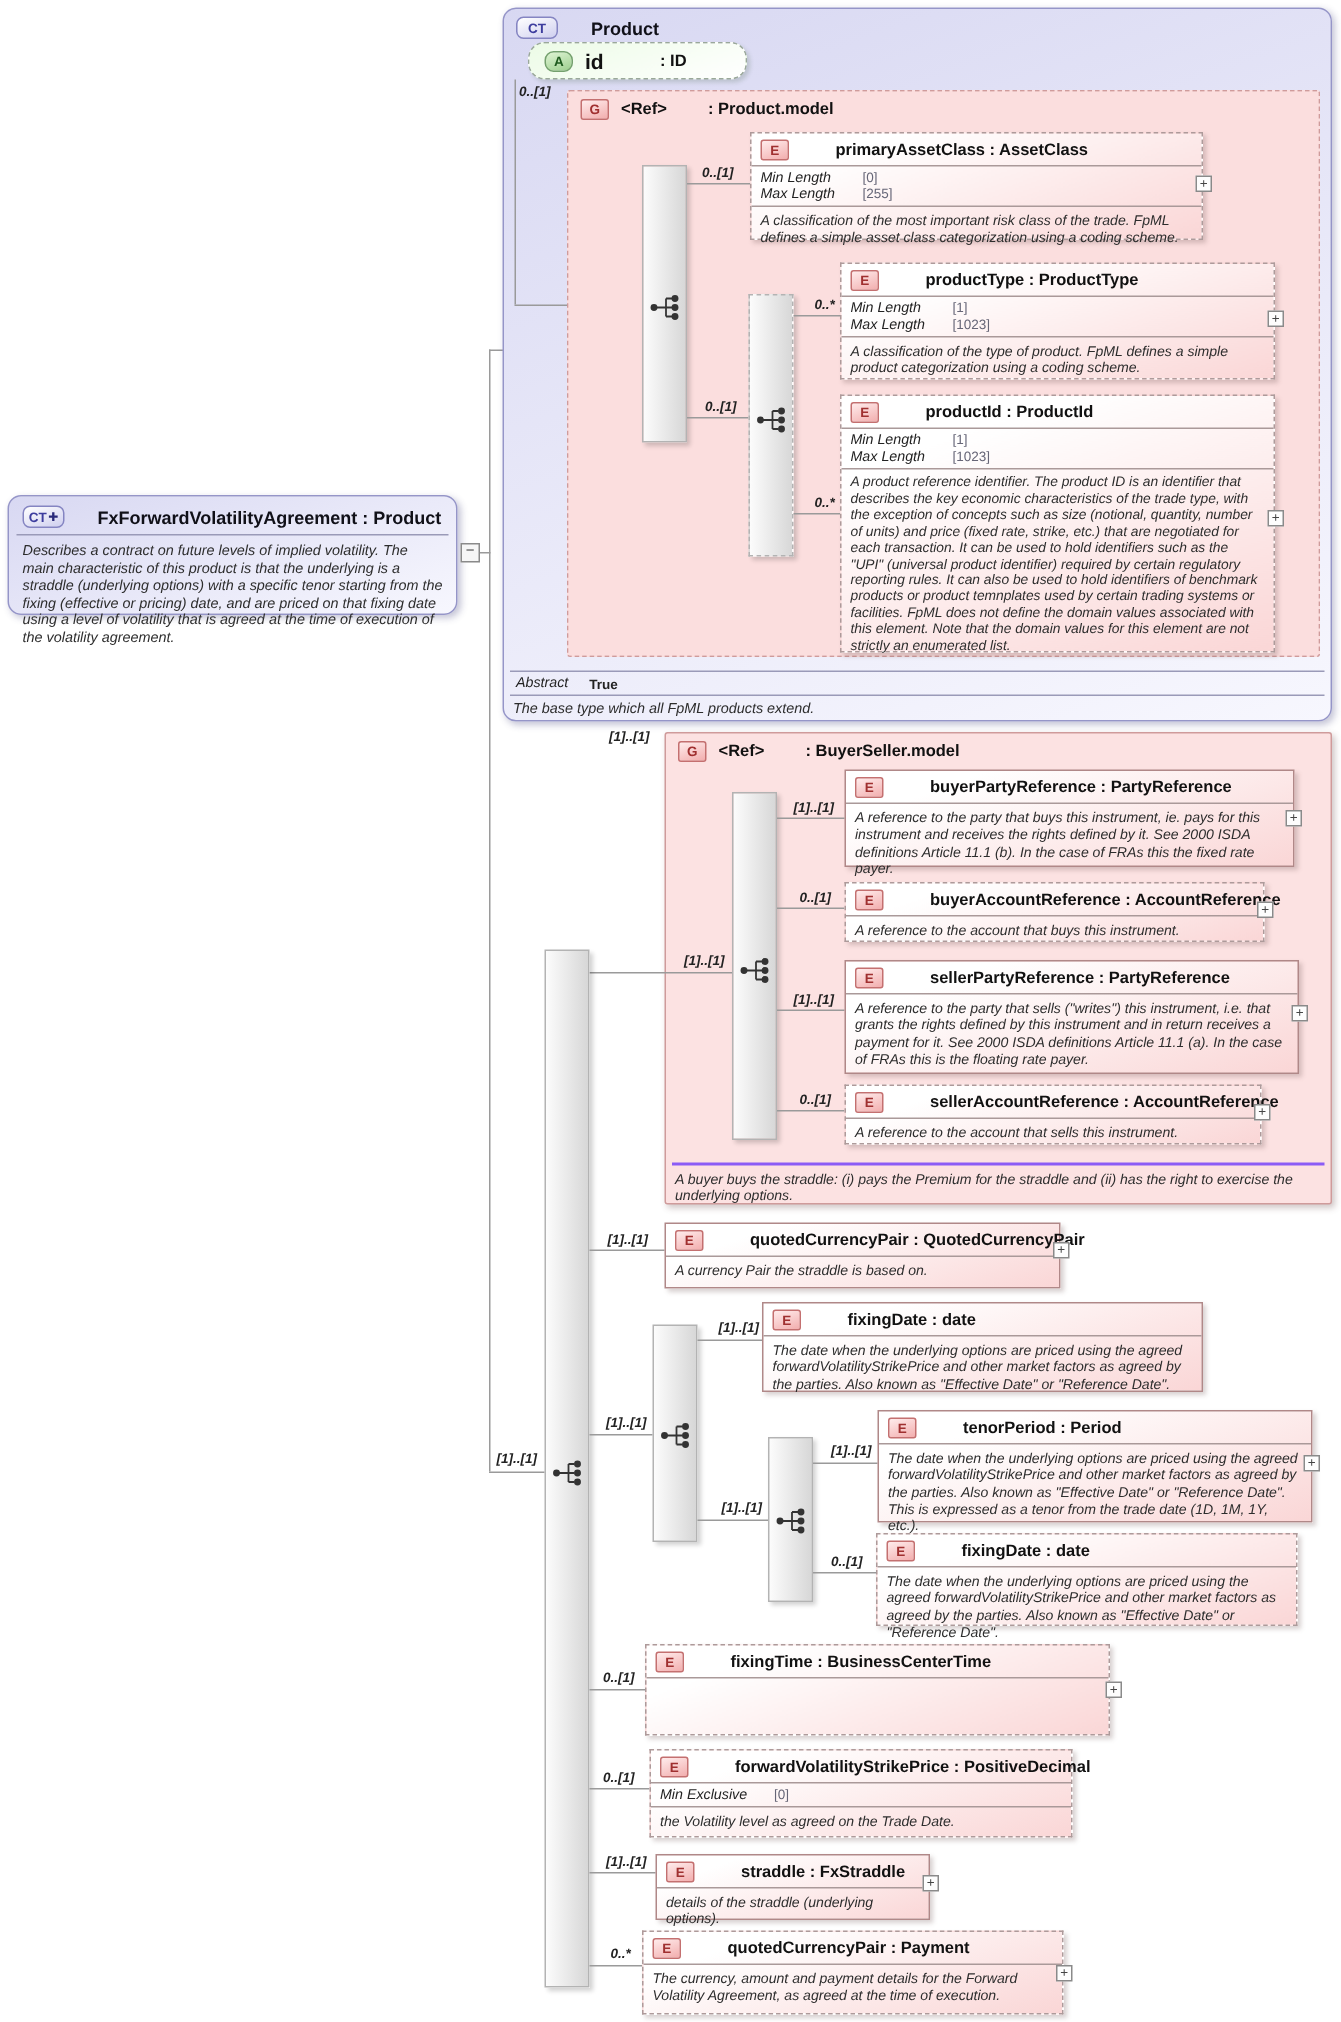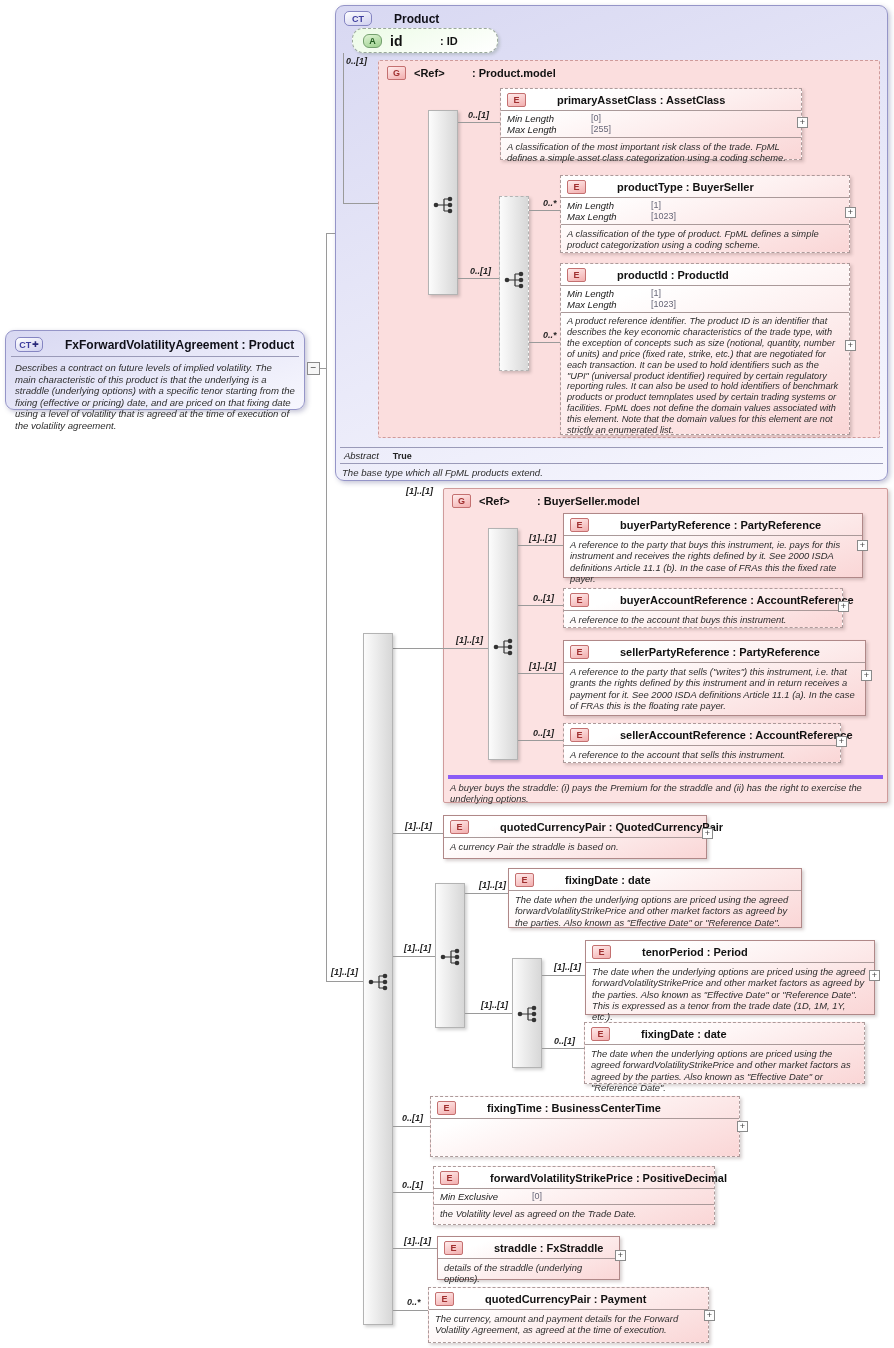--- a/index.html
+++ b/index.html
@@ -26,32 +26,32 @@
   .bar.dashed{border-style:dashed;}
   .seqicon{position:absolute;left:3px;}
   
   .ebox{position:absolute;box-sizing:border-box;border:1px solid #b08888;
         background:linear-gradient(160deg,#ffffff 20%,#fad6d6);
         box-shadow:2px 2px 3px rgba(100,70,70,0.25);}
   .ebox.dashed{border:1px dashed #ad9a9a;}
   .ehead{display:flex;align-items:center;gap:7px;padding:4px 6px 3px 6px;border-bottom:1px solid #a99;}
   .etitle{font-size:11px;font-weight:bold;color:#111;white-space:nowrap;padding-left:24px;}
   .efacets{padding:2px 6px;border-bottom:1px solid #a99;}
-  .facet{display:flex;font-size:9.5px;line-height:11px;gap:16px;}
+  .facet{display:flex;font-size:9.5px;line-height:11px;}
   .flabel{font-style:italic;color:#222;width:68px;flex:0 0 auto;}
   .fval{color:#667;font-size:9px;}
   .edesc{padding:3px 6px;font-size:9.4px;line-height:11.3px;font-style:italic;color:#2d2d2d;overflow:hidden;}
   
   .gbox{position:absolute;box-sizing:border-box;background:#fce2e2;border:1px solid #cf9b9b;
         box-shadow:2px 2px 4px rgba(100,70,70,0.3);border-radius:2px;}
   .gbox.dashed{border:1.5px dashed #cf9b9b;box-shadow:none;}
   .ghead{display:flex;align-items:center;gap:8px;padding:5px 8px;}
   .gname{font-size:11px;font-weight:bold;color:#111;width:50px;flex:0 0 auto;}
   .gtype{font-size:11px;font-weight:bold;color:#111;white-space:nowrap;}
-  .gfooter{position:absolute;left:4px;right:4px;border-top:4px solid #8b5cf6;
+  .gfooter{position:absolute;left:4px;right:4px;border-top:2px solid #8b5cf6;
            font-size:9.4px;line-height:11.3px;font-style:italic;color:#2d2d2d;padding:3px 2px;}
   
   .ctbox{position:absolute;box-sizing:border-box;border:1.5px solid #9595c8;border-radius:9px;
          background:linear-gradient(160deg,#d8d8f2,#f7f7fe);box-shadow:2px 2px 5px rgba(60,60,120,0.3);}
   .cthead{display:flex;align-items:center;gap:22px;padding:6px 9px;}
   .cttitle{font-size:12px;font-weight:bold;color:#101018;white-space:nowrap;}
   .ctdesc{padding:4px 9px;font-size:9.6px;line-height:11.6px;font-style:italic;color:#2d2d2d;}
   .sepfull{position:absolute;left:5px;right:5px;height:1px;background:#9a9ab8;}
   
   .attr{position:absolute;box-sizing:border-box;border:1.5px dashed #9aa89a;border-radius:11px;
@@ -164,21 +164,21 @@
     </svg>
   </div>
   <i class="ln" style="left:529px;top:210px;width:31px;"></i>
   <span class="card" style="left:543px;top:198px;">0..*</span>
   <i class="ln" style="left:529px;top:342px;width:31px;"></i>
   <span class="card" style="left:543px;top:330px;">0..*</span>
 
   <div class="ebox dashed" style="left:560px;top:175px;width:290px;height:78px;">
     <div class="ehead">
       <span class="badge e">E</span>
-      <span class="etitle">productType : BuyerSeller</span>
+      <span class="etitle">productType : ProductType</span>
     </div>
     <div class="efacets">
       <div class="facet">
           <span class="flabel">Min Length</span>
           <span class="fval">[1]</span>
         </div>
       <div class="facet">
           <span class="flabel">Max Length</span>
           <span class="fval">[1023]</span>
         </div>

